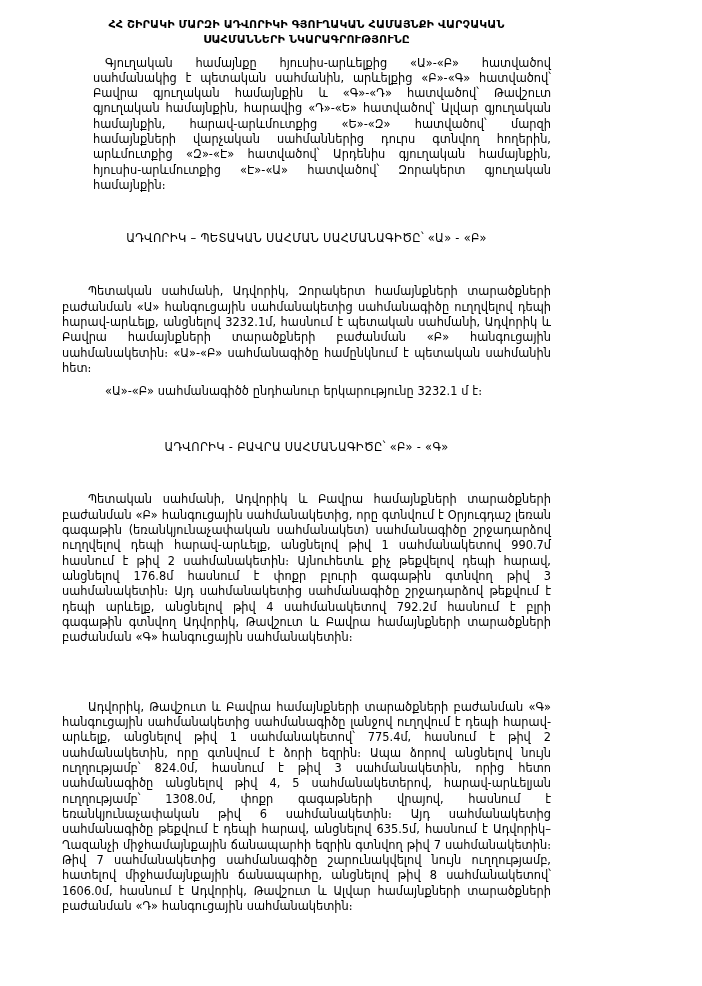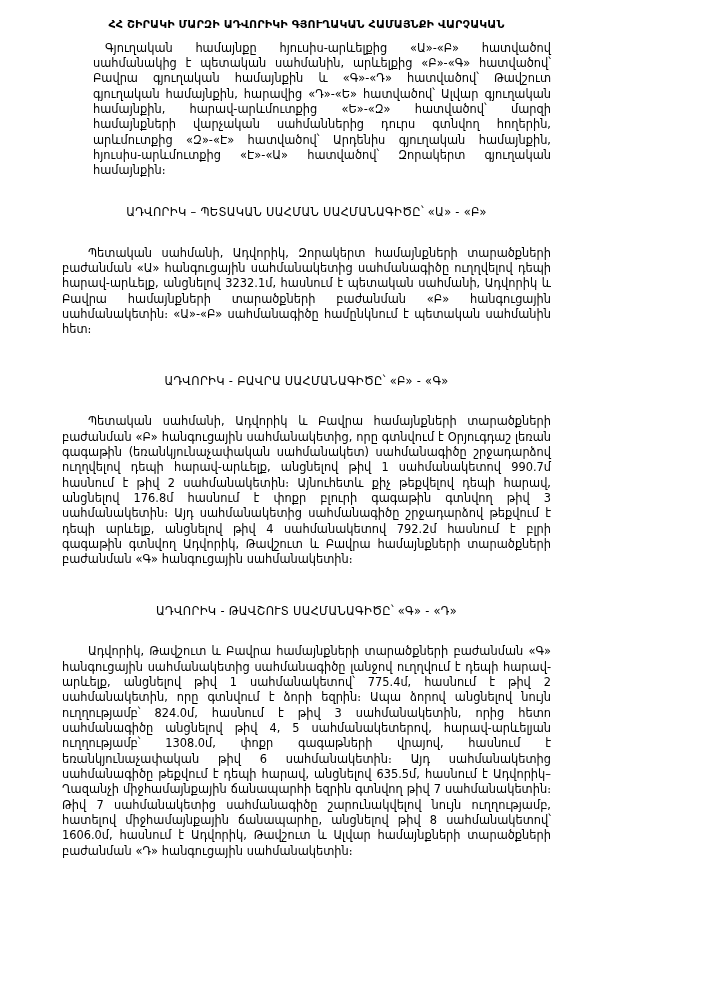--- a/index.html
+++ b/index.html
@@ -44,68 +44,69 @@
   }
   p.body-par.tight {
     text-indent: 12px;
     margin-left: 31px;
   }
   h2.section-head {
     text-align: center;
     font-size: 11.4px;
     font-weight: normal;
     letter-spacing: 0.3px;
-    margin: 4px;
+    margin: 16px;
     padding: 0;
     line-height: 1.3;
   }
   .sp-22 { height: 22px; }
   .sp-24 { height: 24px; }
   .sp-6 { height: 6px; }
   .sp-8 { height: 8px; }
 </style>
 </head>
 <body>
 
 <div class="page">
 
   <div class="doc-title">
     <span class="tline">ՀՀ ՇԻՐԱԿԻ ՄԱՐԶԻ ԱԴՎՈՐԻԿԻ ԳՅՈՒՂԱԿԱՆ ՀԱՄԱՅՆՔԻ ՎԱՐՉԱԿԱՆ</span>
+    <span class="tline">ՍԱՀՄԱՆՆԵՐԻ ՆԿԱՐԱԳՐՈՒԹՅՈՒՆԸ</span>
   </div>
 
   <div class="sp-6"></div>
 
 
   <p class="body-par tight">Գյուղական համայնքը հյուսիս-արևելքից «Ա»-«Բ» հատվածով սահմանակից է պետական սահմանին, արևելքից «Բ»-«Գ» հատվածով՝ Բավրա գյուղական համայնքին և «Գ»-«Դ» հատվածով՝ Թավշուտ գյուղական համայնքին, հարավից «Դ»-«Ե» հատվածով՝ Ալվար գյուղական համայնքին, հարավ-արևմուտքից «Ե»-«Զ» հատվածով՝ մարզի համայնքների վարչական սահմաններից դուրս գտնվող հողերին, արևմուտքից «Զ»-«Է» հատվածով՝ Արդենիս գյուղական համայնքին, հյուսիս-արևմուտքից «Է»-«Ա» հատվածով՝ Զորակերտ գյուղական համայնքին։</p>
 
   <div class="sp-22"></div>
 
   <h2 class="section-head">ԱԴՎՈՐԻԿ – ՊԵՏԱԿԱՆ ՍԱՀՄԱՆ  ՍԱՀՄԱՆԱԳԻԾԸ՝ «Ա» - «Բ»</h2>
 
   <div class="sp-22"></div>
 
   <p class="body-par">Պետական սահմանի, Ադվորիկ, Զորակերտ համայնքների տարածքների բաժանման «Ա» հանգուցային սահմանակետից սահմանագիծը ուղղվելով դեպի հարավ-արևելք, անցնելով 3232.1մ, հասնում է  պետական սահմանի, Ադվորիկ և  Բավրա համայնքների տարածքների բաժանման «Բ» հանգուցային սահմանակետին։ «Ա»-«Բ» սահմանագիծը համընկնում է պետական սահմանին հետ։</p>
 
   <div class="sp-8"></div>
 
+  <p class="body-par tight">«Ա»-«Բ» սահմանագիծծ ընդհանուր երկարությունը 3232.1 մ է։</p>
 
   <div class="sp-24"></div>
 
   <h2 class="section-head">ԱԴՎՈՐԻԿ - ԲԱՎՐԱ ՍԱՀՄԱՆԱԳԻԾԸ՝ «Բ» - «Գ»</h2>
 
   <div class="sp-22"></div>
 
   <p class="body-par">Պետական սահմանի, Ադվորիկ և  Բավրա համայնքների տարածքների բաժանման «Բ» հանգուցային սահմանակետից, որը գտնվում է Օրյուգդաշ լեռան գագաթին (եռանկյունաչափական սահմանակետ) սահմանագիծը շրջադարձով ուղղվելով դեպի հարավ-արևելք, անցնելով թիվ 1 սահմանակետով 990.7մ հասնում է թիվ 2 սահմանակետին։ Այնուհետև քիչ թեքվելով դեպի հարավ, անցնելով 176.8մ հասնում է փոքր բլուրի գագաթին գտնվող թիվ 3 սահմանակետին։ Այդ սահմանակետից սահմանագիծը շրջադարձով թեքվում է դեպի արևելք, անցնելով թիվ 4 սահմանակետով 792.2մ հասնում է բլրի գագաթին գտնվող Ադվորիկ, Թավշուտ և Բավրա համայնքների տարածքների բաժանման «Գ» հանգուցային սահմանակետին։</p>
 
   <div class="sp-8"></div>
 
 
   <div class="sp-24"></div>
 
-  <h2 class="section-head">ԱԴՎՈՐԻԿ - ԹԱՎՇՈՒՏ ՍԱՀՄԱՆԱԳԻԾԸ՝ «Գ» - «Դ»</h2>
 
   <div class="sp-22"></div>
 
   <p class="body-par">Ադվորիկ, Թավշուտ և Բավրա համայնքների տարածքների բաժանման «Գ» հանգուցային սահմանակետից սահմանագիծը լանջով ուղղվում է դեպի հարավ-արևելք, անցնելով թիվ 1 սահմանակետով՝ 775.4մ, հասնում է թիվ 2 սահմանակետին, որը գտնվում է ձորի եզրին։ Ապա ձորով անցնելով նույն ուղղությամբ՝ 824.0մ, հասնում է թիվ 3 սահմանակետին, որից հետո սահմանագիծը անցնելով թիվ 4, 5 սահմանակետերով, հարավ-արևելյան ուղղությամբ՝ 1308.0մ, փոքր գագաթների վրայով, հասնում է եռանկյունաչափական թիվ 6 սահմանակետին։ Այդ սահմանակետից սահմանագիծը թեքվում է դեպի հարավ, անցնելով 635.5մ, հասնում է Ադվորիկ–Ղազանչի միջհամայնքային ճանապարհի եզրին գտնվող թիվ 7 սահմանակետին։ Թիվ 7 սահմանակետից սահմանագիծը շարունակվելով նույն ուղղությամբ, հատելով միջհամայնքային ճանապարհը, անցնելով թիվ 8 սահմանակետով՝ 1606.0մ, հասնում է Ադվորիկ, Թավշուտ և Ալվար համայնքների տարածքների բաժանման «Դ» հանգուցային սահմանակետին։</p>
 
   <div class="sp-8"></div>
 
 
 </div>
 

